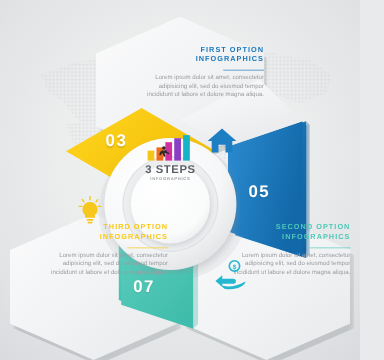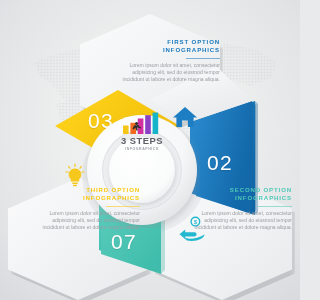--- a/index.html
+++ b/index.html
@@ -63,22 +63,22 @@
   .ico{position:absolute;}
   #icon-home{left:172px;top:104px;width:26px;height:26px;}
   #icon-bulb{left:63px;top:163px;width:24px;height:26px;}
   #icon-hand{left:178px;top:216px;width:28px;height:26px;}
 
   
   #arms{position:absolute;left:0;top:0;width:300px;height:300px;}
 
   
   .num{
-    position:absolute;color:#ffffff;font-size:21px;letter-spacing:1.2px;
-    font-weight:400;line-height:1;text-shadow:0 1px 1px rgba(0,0,0,.12);
+    position:absolute;color:#ffffff;font-size:14px;letter-spacing:1.2px;
+    font-weight:700;line-height:1;text-shadow:0 1px 1px rgba(0,0,0,.12);
   }
   #num-01{left:207px;top:152px;}
   #num-02{left:111px;top:231px;}
   #num-03{left:88px;top:110px;}
 
   
   #donut-wrap{position:absolute;left:84px;top:112px;width:116px;height:116px;}
   #center-label{
     position:absolute;left:84px;top:112px;width:116px;height:116px;
     display:flex;flex-direction:column;align-items:center;
@@ -203,21 +203,21 @@
 
     <path d="M150,100 L216,66 L252,101 L190,122 Z" fill="url(#f1)"></path>
 
     <path d="M118,90 L150,72 L150,100 L180,126 L117,162 L55,126 Z" fill="none"></path>
 
     <path d="M20,160 L55,126 L117,162 L101,180 L101,254 L20,218 Z" fill="url(#f2)" opacity=".0"></path>
 
     <path d="M161,162 L190,193 L252,214 L200,250 L161,274 Z" fill="url(#f1)" opacity=".0"></path>
   </svg>
 
-  <div class="num" id="num-01">02</div>
+  <div class="num" id="num-01">05</div>
   <div class="num" id="num-02">07</div>
   <div class="num" id="num-03">03</div>
 
   <svg id="donut-wrap" viewBox="0 0 116 116">
     <defs>
       <radialGradient id="ringg" cx="0.35" cy="0.28" r="0.85">
         <stop offset="0%" stop-color="#ffffff"></stop>
         <stop offset="62%" stop-color="#f6f7f8"></stop>
         <stop offset="100%" stop-color="#dcdee1"></stop>
       </radialGradient>

